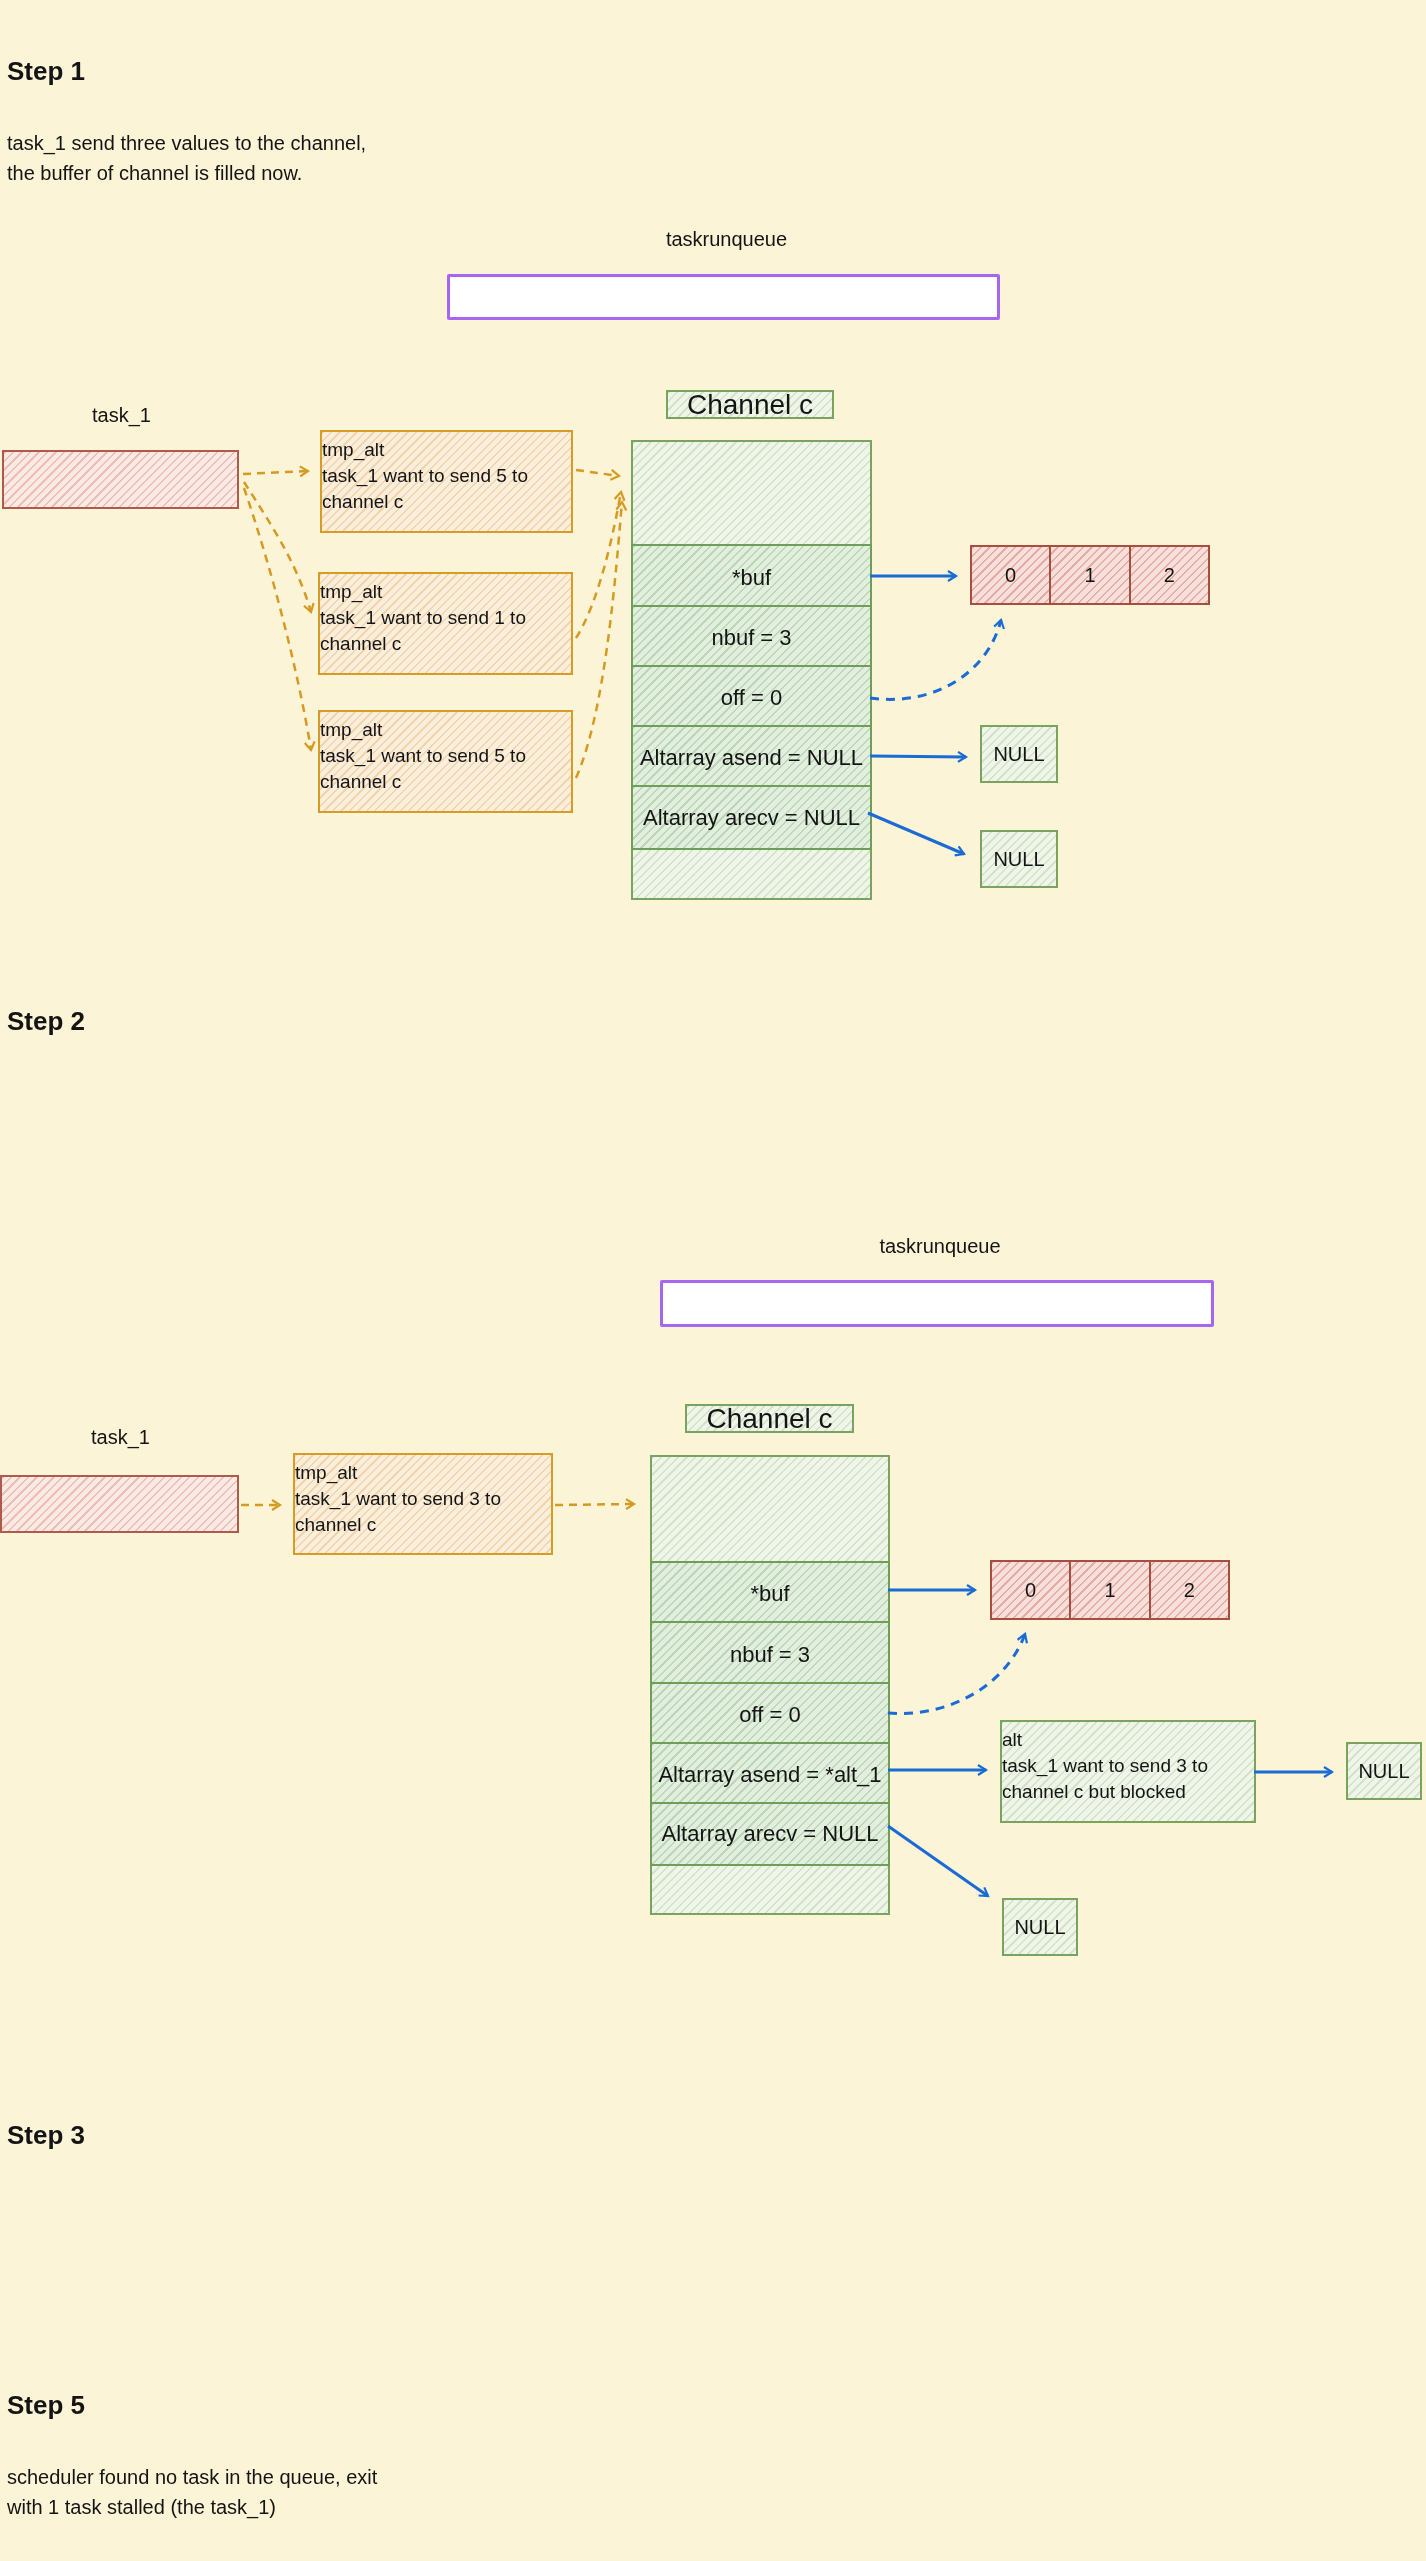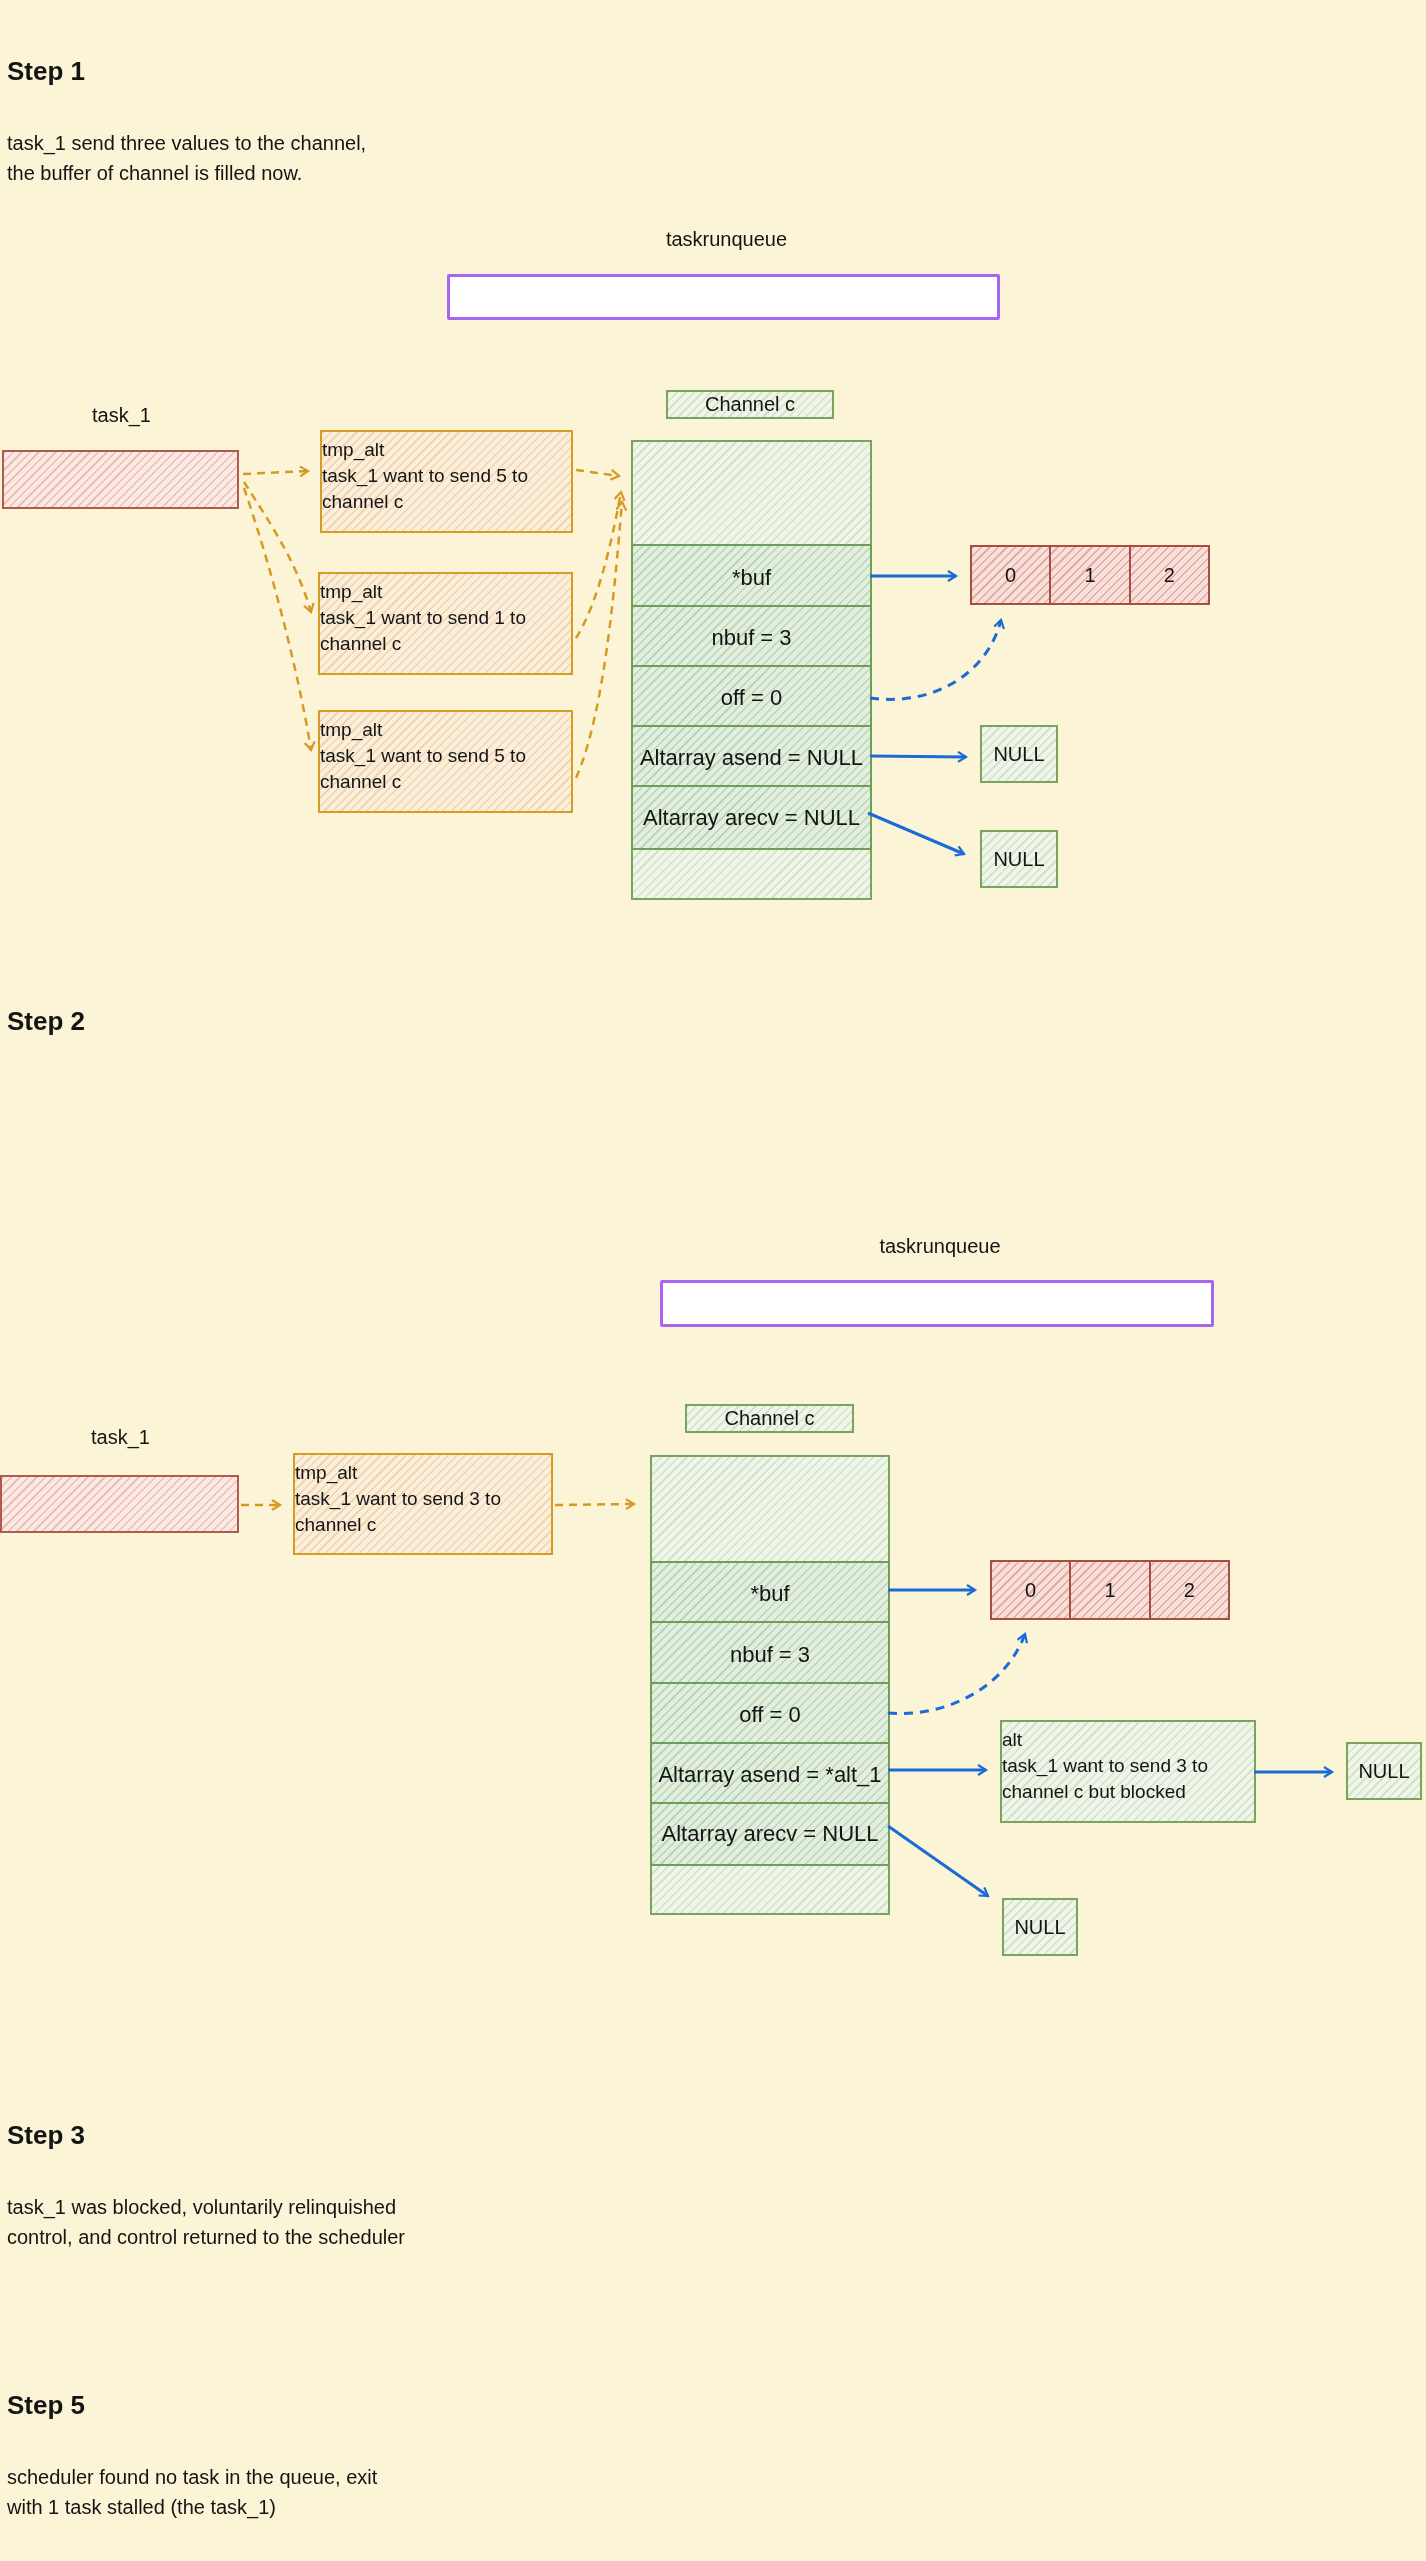--- a/index.html
+++ b/index.html
@@ -46,21 +46,21 @@
   .queue-rect{background:#FFFFFF;border:3px solid #A765F0;border-radius:2px;}
 
   .note-box{font-size:19px;line-height:26px;padding:5px 0;}
   .note-title{font-size:19px;line-height:26px;}
 
   .struct-row{
     position:absolute;left:-2px;right:-2px;
     display:flex;align-items:center;justify-content:center;
     font-size:22px;
   }
-  .chan-label{display:flex;align-items:center;justify-content:center;font-size:20px;}
+  .chan-label{display:flex;align-items:center;justify-content:center;font-size:28px;}
   .cellrow{display:flex;}
   .cell{flex:1;display:flex;align-items:center;justify-content:center;font-size:20px;}
   .cell + .cell{border-left:2px solid #A84E41;}
   .nullbox{display:flex;align-items:center;justify-content:center;font-size:20px;}
   svg.overlay{position:absolute;left:0;top:0;pointer-events:none;}
 </style>
 </head>
 <body>
 
 <div class="stage">
@@ -136,22 +136,20 @@
 
   <div class="abs hatch-green note-box" style="left:1000px;top:1720px;width:256px;height:103px;">
     <div class="note-title">alt</div>
     <div>task_1 want to send 3 to channel c but blocked</div>
   </div>
 
   <div class="abs hatch-green nullbox" style="left:1346px;top:1742px;width:76px;height:58px;">NULL</div>
   <div class="abs hatch-green nullbox" style="left:1002px;top:1898px;width:76px;height:58px;">NULL</div>
 
   <div class="abs heading" style="left:7px;top:2120px;">Step 3</div>
-  <div class="abs para" style="left:7px;top:2192px;width:520px;">task_1 was blocked, voluntarily relinquished
-control, and control returned to the scheduler</div>
 
   <div class="abs heading" style="left:7px;top:2390px;">Step 5</div>
   <div class="abs para" style="left:7px;top:2462px;width:520px;">scheduler found no task in the queue, exit
 with 1 task stalled (the task_1)</div>
 
   <svg class="overlay" width="1426" height="2561" viewBox="0 0 1426 2561">
     <defs>
       <marker id="ah-orange" markerUnits="userSpaceOnUse" markerWidth="14" markerHeight="14" refX="9" refY="6" orient="auto">
         <path d="M1,1 L9,6 L1,11" fill="none" stroke="#D69A23" stroke-width="2.2"></path>
       </marker>

